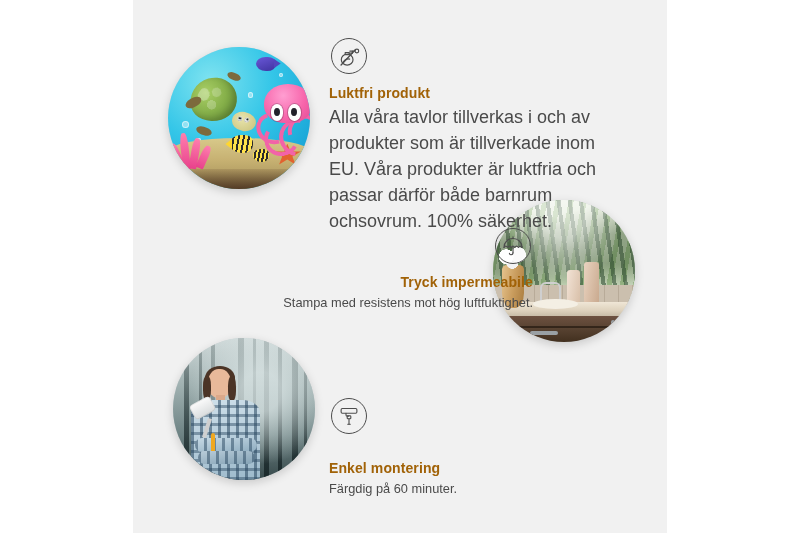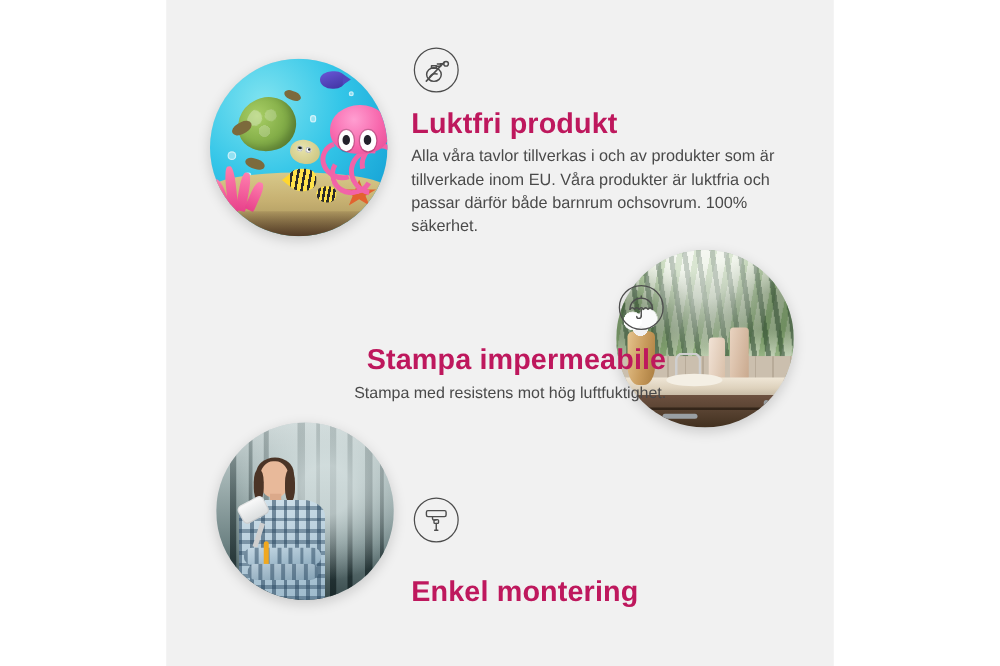--- a/index.html
+++ b/index.html
@@ -329,28 +329,28 @@
   .feature { position:absolute; }
   .feature .icon-circle {
     width: 36px; height: 36px;
     border: 1.3px solid #4d4d4d;
     border-radius: 50%;
     display: flex; align-items: center; justify-content: center;
     box-sizing: border-box;
   }
   .feature h3 {
     margin: 9px 0 4px 0;
-    font-size: 23px;
+    font-size: 14px;
     font-weight: bold;
-    color: #be185d;
+    color: #a16207;
     letter-spacing: .1px;
   }
   .feature p {
     margin: 0;
-    font-size: 13px;
+    font-size: 18px;
     line-height: 1.44;
     color: #4a4a4a;
   }
 
   
   #feature-odorless { left: 196px; top: 38px; width: 300px; }
   #feature-odorless .icon-circle { margin-left: 2px; }
   #feature-odorless h3 { margin-top: 11px; }
   #feature-odorless p { max-width: 292px; }
 
@@ -487,31 +487,32 @@
       <div class="icon-circle">
         <svg width="24" height="24" viewBox="0 0 32 32" fill="none" stroke="#4d4d4d" stroke-width="1.5" stroke-linecap="round" stroke-linejoin="round" aria-hidden="true">
           <path d="M4 18 C4 10.8 9.4 6 16 6 C22.6 6 28 10.8 28 18"></path>
           <path d="M4 18 C5.6 15.6 7.2 15.6 8.8 18 C10.4 15.6 12 15.6 13.6 18"></path>
           <path d="M13.6 18 C15.2 15.6 16.8 15.6 18.4 18 C20 15.6 21.6 15.6 23.2 18 C24.5 16 26.5 15.8 28 18"></path>
           <line x1="16" y1="18" x2="16" y2="25"></line>
           <path d="M16 25 c0 1.7 -1.2 2.6 -2.6 2.6 c-1.3 0 -2.2 -0.9 -2.2 -2"></path>
           <line x1="16" y1="6" x2="16" y2="3.6"></line>
         </svg>
       </div>
-      <h3>Stampa impermeabile</h3>
+      <h3>Tryck impermeabile</h3>
       <p>Stampa med resistens mot hög luftfuktighet.</p>
     </div>
 
     <div class="feature" id="feature-easy">
       <div class="icon-circle">
         <svg width="24" height="24" viewBox="0 0 32 32" fill="none" stroke="#4d4d4d" stroke-width="1.5" stroke-linecap="round" stroke-linejoin="round" aria-hidden="true">
           <rect x="5.5" y="6" width="21" height="6.4" rx="1.6"></rect>
           <path d="M12 12.4 v2.1 a1.6 1.6 0 0 0 1.6 1.6 h2.3"></path>
           <rect x="13.6" y="15.6" width="4.8" height="4" rx="1"></rect>
           <line x1="16" y1="19.6" x2="16" y2="27"></line>
           <path d="M14.3 27 h3.4"></path>
         </svg>
       </div>
       <h3>Enkel montering</h3>
+      <p>Färgdig på 60 minuter.</p>
     </div>
 
   </div>
 </div>
 
 </body></html>

